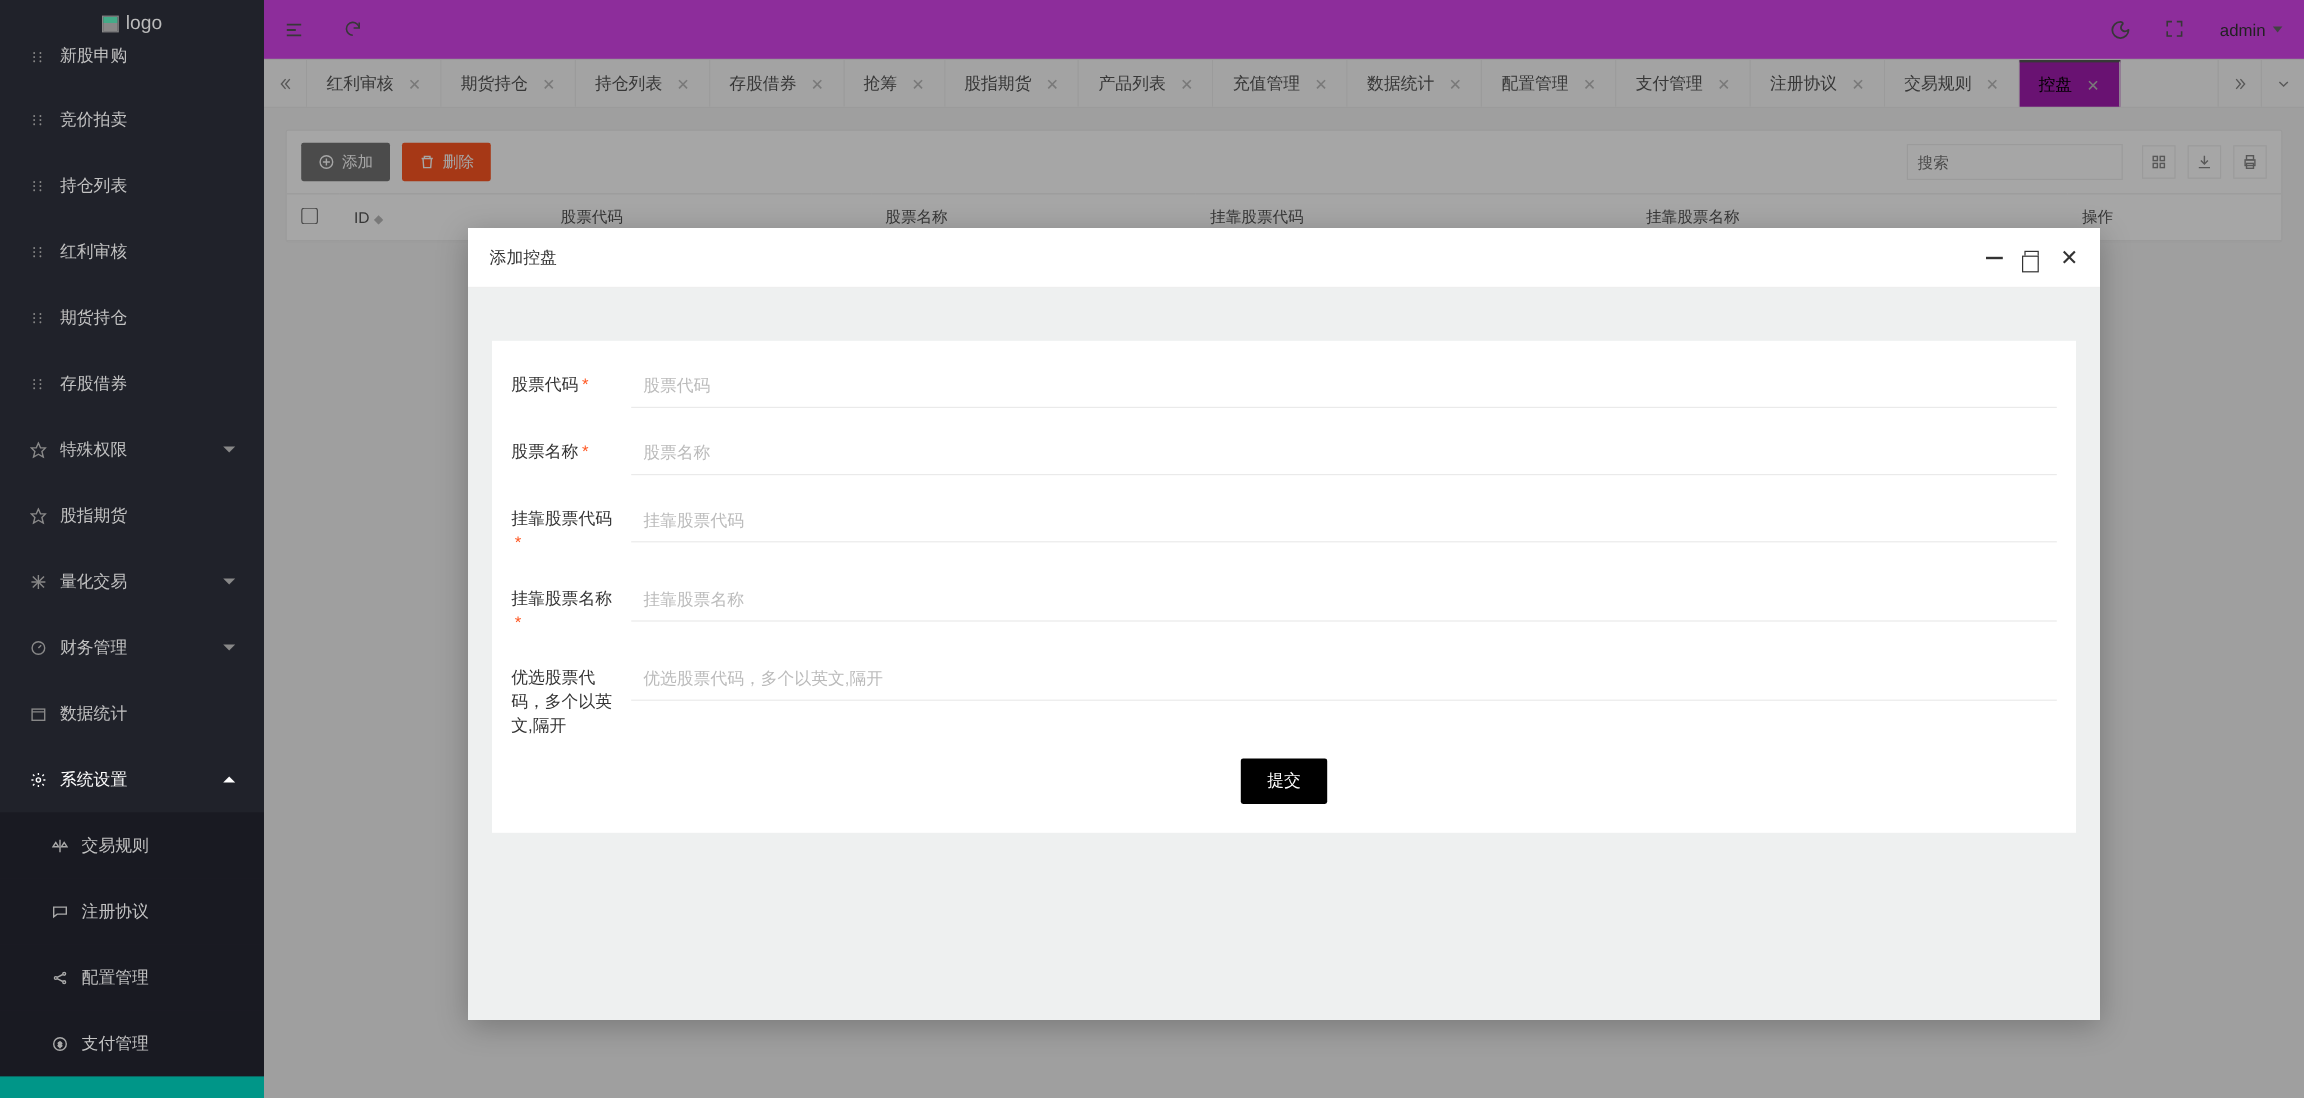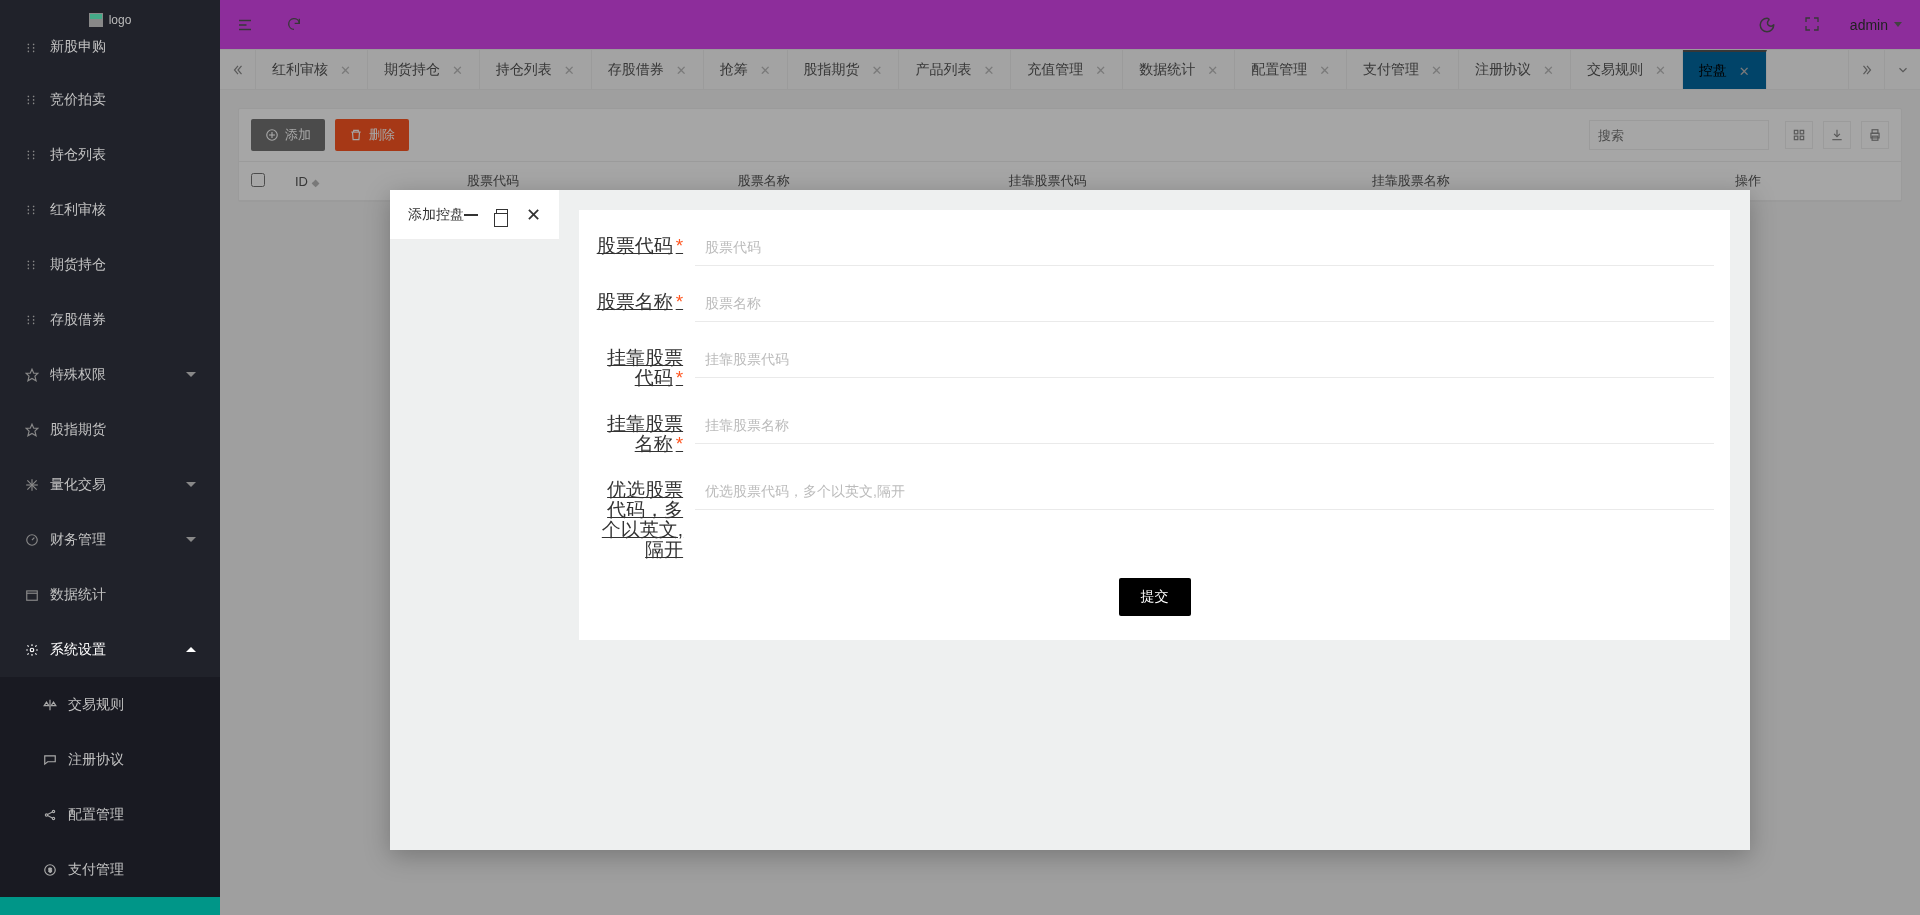--- a/index.html
+++ b/index.html
@@ -23,21 +23,21 @@
     background: #20222A;
     color: #fff;
     overflow: hidden;
   }
   .logo-zone {
     height: 40px;
     display: flex;
     align-items: center;
     justify-content: center;
     color: #bbb;
-    font-size: 12px;
+    font-size: 16px;
   }
   .logo-zone .broken-img-icon {
     width: 14px; height: 14px;
     border: 1px solid #888;
     margin-right: 6px;
     background: linear-gradient(to bottom, #4a8 40%, #888 40%);
     display: inline-block;
   }
   .side-list { list-style: none; margin-top: -12px; }
   .side-item {
@@ -127,21 +127,21 @@
     align-items: center;
     padding: 0 16px;
     gap: 12px;
     color: #555;
     border-right: 1px solid #eee;
     height: 40px;
     cursor: pointer;
     background: #fafafa;
     white-space: nowrap;
   }
-  .tab.active { background: #0369a1; color: #000; border-top: 2px solid #555; }
+  .tab.active { background: #a21caf; color: #000; border-top: 2px solid #555; }
   .tab .x-close { color: #bbb; font-size: 13px; }
 
   
   .content-area {
     position: absolute;
     left: 220px;
     top: 90px;
     right: 0;
     bottom: 0;
     background: #f5f5f5;
@@ -219,21 +219,22 @@
   
   .modal {
     position: absolute;
     left: 390px;
     top: 190px;
     width: 1360px;
     height: 660px;
     background: #eef0f0;
     box-shadow: 0 6px 24px rgba(0,0,0,0.25);
     display: flex;
-    flex-direction: row;
+    flex-direction: column;
+    gap: 24px;
   }
   .modal-header {
     height: 50px;
     background: #fff;
     display: flex;
     align-items: center;
     padding: 0 18px;
     border-bottom: 1px solid #eee;
   }
   .modal-title { font-size: 14px; color: #333; flex: 1; }
@@ -254,27 +255,25 @@
     background: #fff;
     padding: 18px 16px 24px 16px;
   }
   .form-row {
     display: flex;
     align-items: flex-start;
     margin-bottom: 18px;
   }
   .form-label {
     width: 100px;
-    text-align: right;
     padding-right: 12px;
     padding-top: 8px;
-    font-size: 19px;
+    font-size: 14px;
     color: #333;
     line-height: 20px;
-    text-decoration: underline;
   }
   .req { color: #FF5722; margin-left: 3px; }
   .form-input {
     flex: 1;
     height: 38px;
     border: none;
     border-bottom: 1px solid #eaeaea;
     padding: 0 10px;
     font-size: 14px;
     outline: none;

